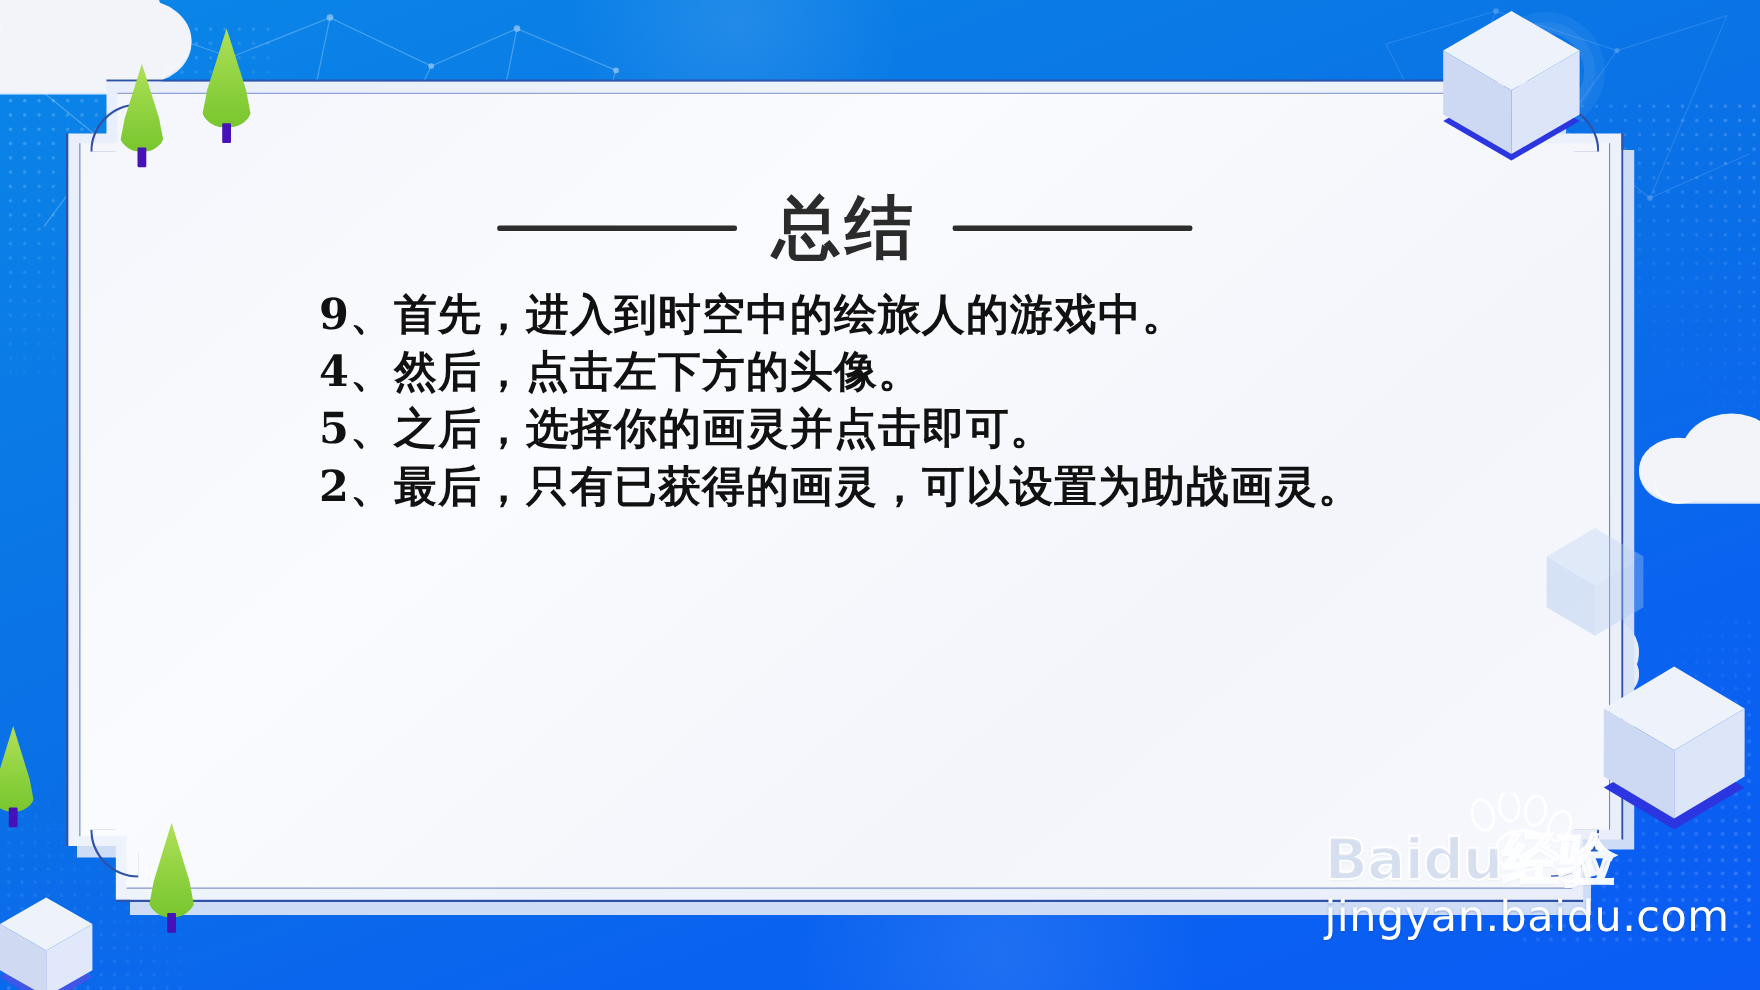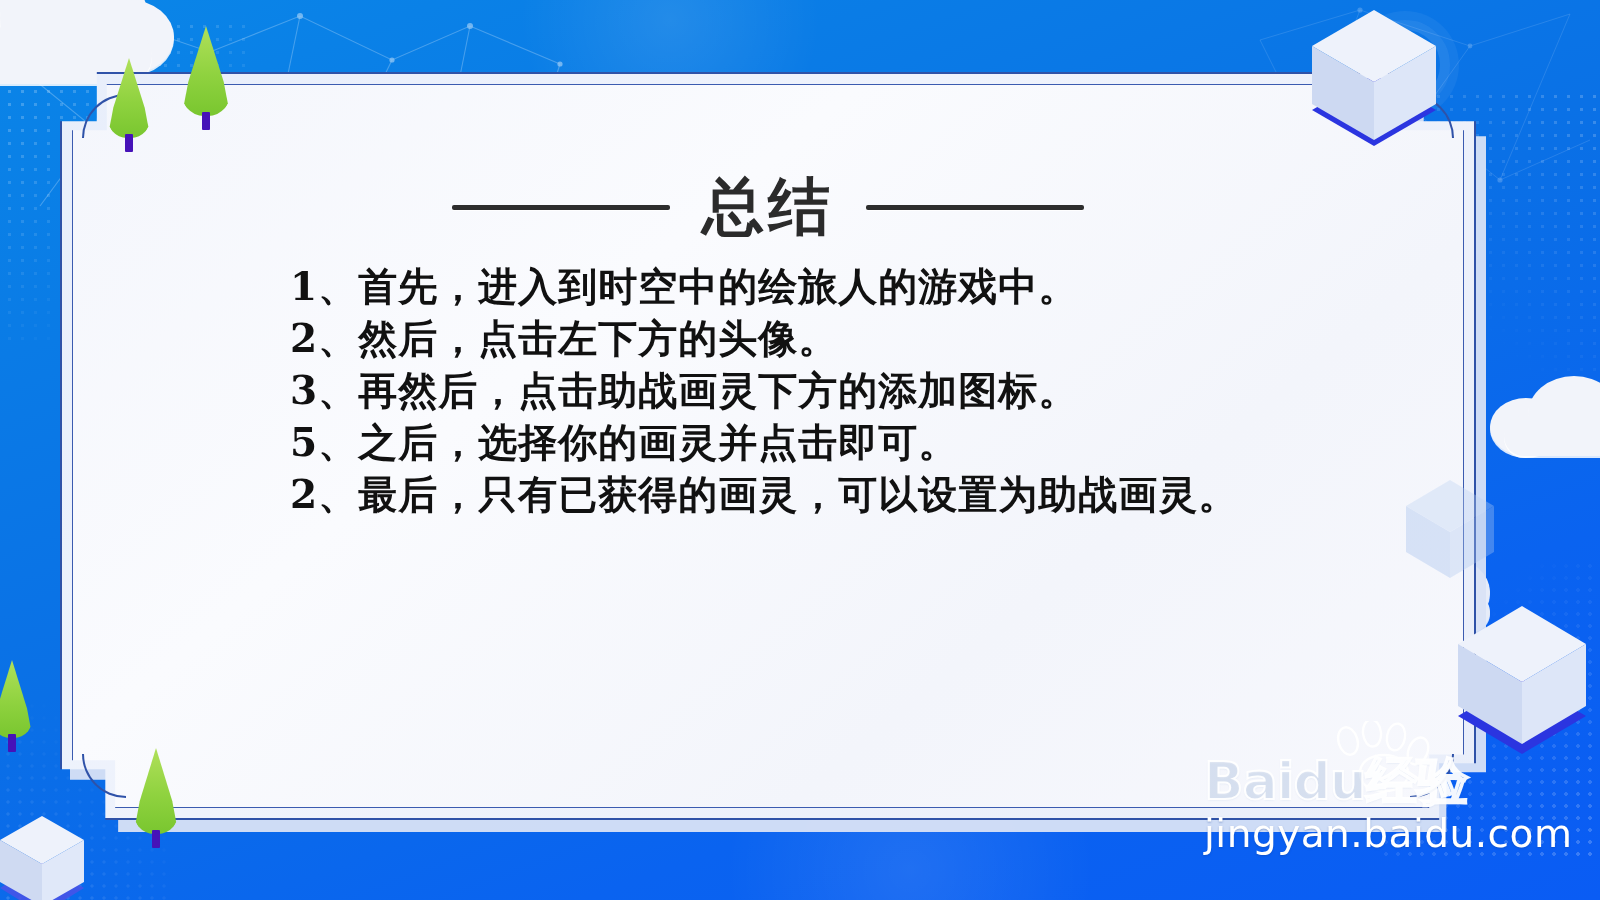--- a/index.html
+++ b/index.html
@@ -353,23 +353,22 @@
     <div class="notch notch-bl"></div>
     <div class="notch notch-br"></div>
 
     <div class="heading">
       <div class="rule"></div>
       <div class="heading-title">总结</div>
       <div class="rule"></div>
     </div>
 
     <div class="body-text">
-      <div class="body-line">1、首先，进入到时空中的绘旅人的游戏中。</div>
-      <div class="body-line">2、然后，点击左下方的头像。</div>
-      <div class="body-line">3、再然后，点击助战画灵下方的添加图标。</div>
+      <div class="body-line">9、首先，进入到时空中的绘旅人的游戏中。</div>
+      <div class="body-line">4、然后，点击左下方的头像。</div>
       <div class="body-line">5、之后，选择你的画灵并点击即可。</div>
       <div class="body-line">2、最后，只有已获得的画灵，可以设置为助战画灵。</div>
     </div>
   </div>
 
   <div class="cube" style="left:1294px; top:-6px;">
     <svg width="160" height="170" viewBox="0 0 160 170">
       <polygon points="18,116 80,152 142,116 80,80" fill="#2b35e0"></polygon>
       <polygon points="18,52 80,16 142,52 80,88" fill="#eef2fb"></polygon>
       <polygon points="18,52 80,88 80,146 18,110" fill="#cdd9f2"></polygon>

